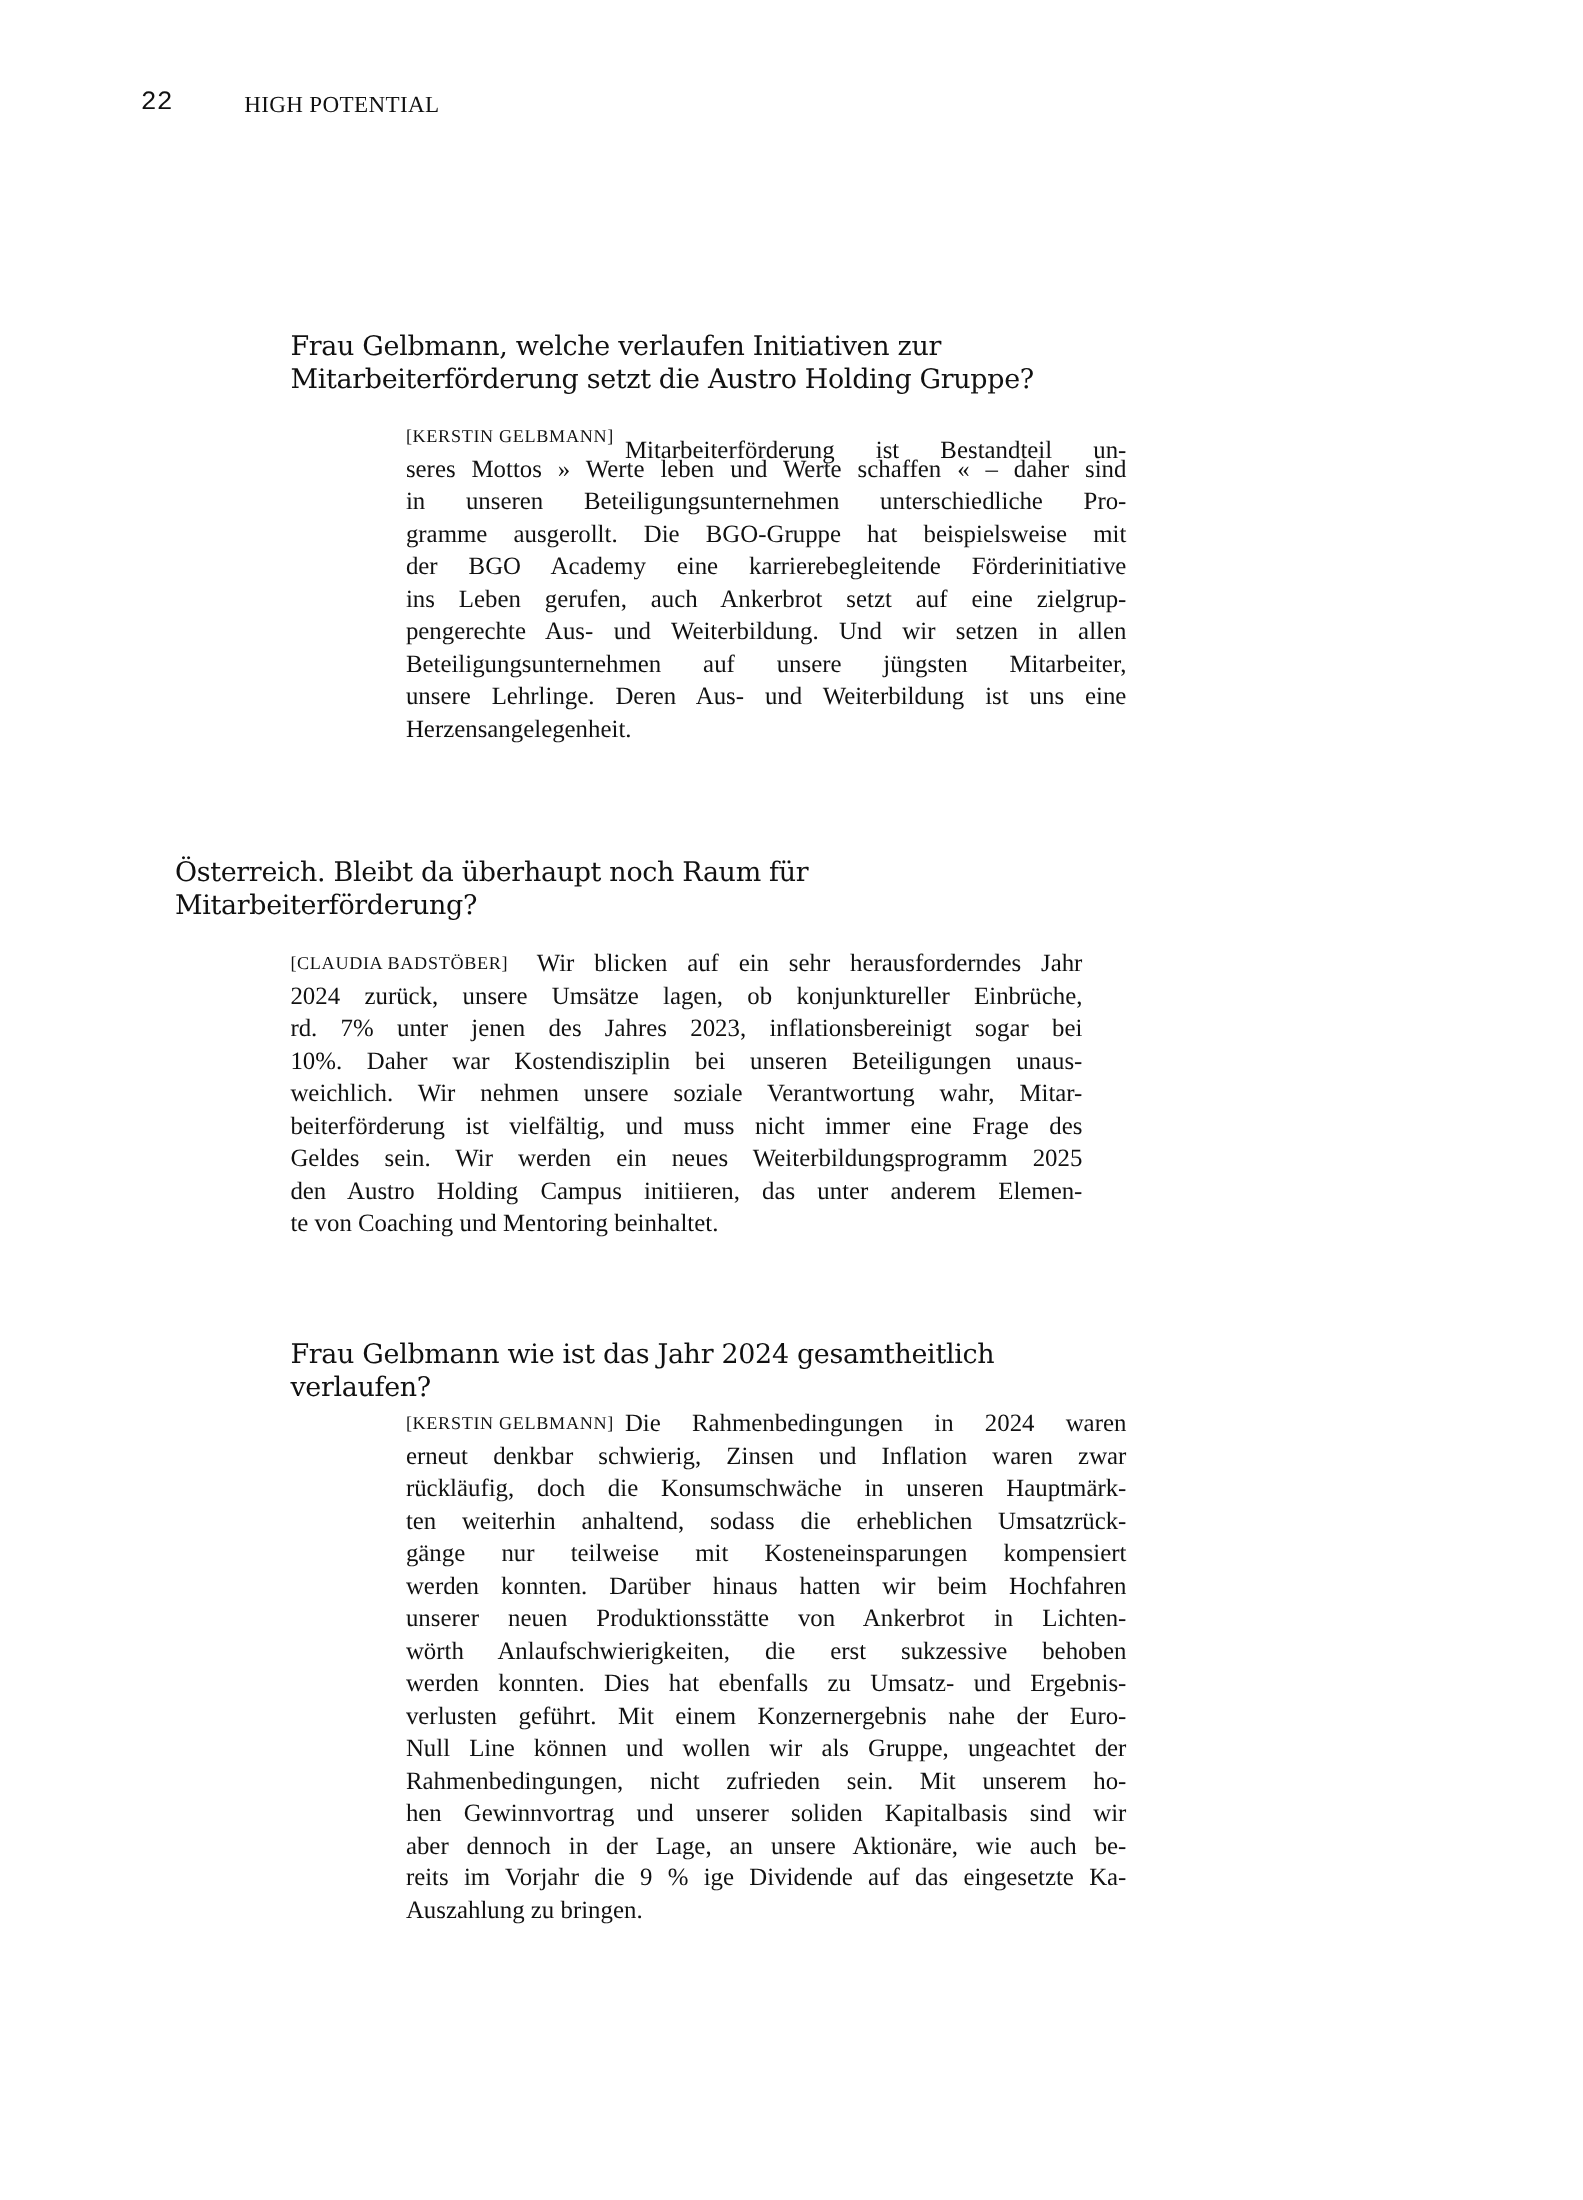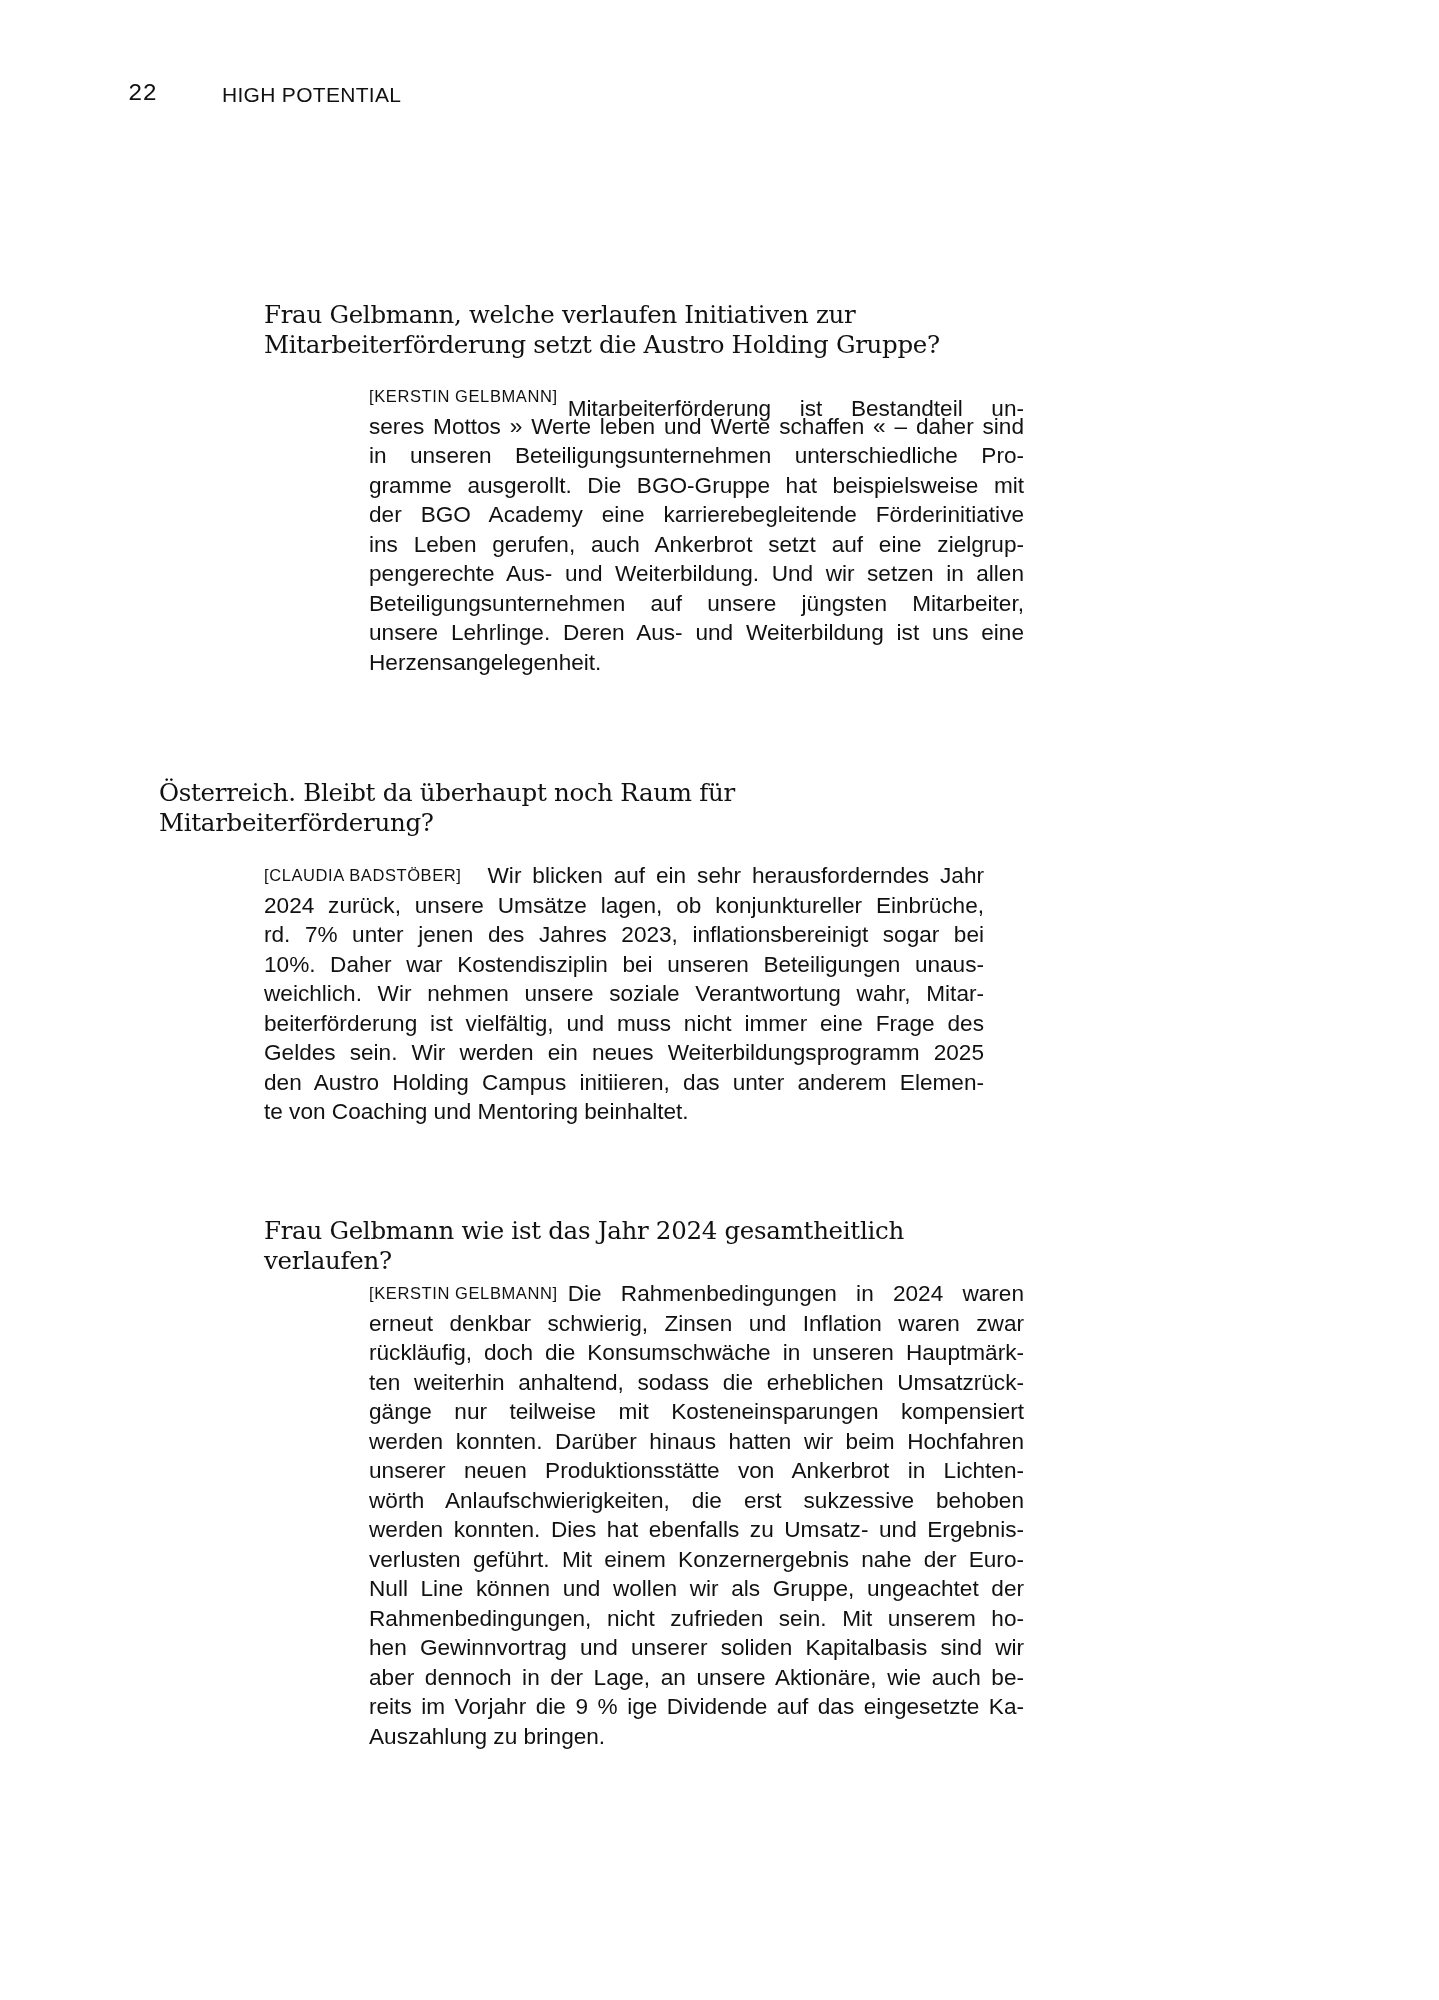--- a/index.html
+++ b/index.html
@@ -16,38 +16,38 @@
       left: 128px;
       top: 80px;
       font-family: Liberation Mono, monospace;
       font-size: 24px;
       line-height: 28px;
     }
     .running-head {
       position: absolute;
       left: 222px;
       top: 82px;
-      font-family: Liberation Sans, sans-serif;
+      font-family: Liberation Serif, serif;
       font-size: 21px;
       line-height: 26px;
       letter-spacing: 0.3px;
     }
     .question {
       position: absolute;
       font-family: "DejaVu Serif", serif;
       font-size: 24.5px;
       line-height: 30px;
       font-weight: normal;
       margin: 0;
       letter-spacing: -0.3px;
       white-space: nowrap;
     }
     .answer {
       position: absolute;
-      font-family: Liberation Sans, sans-serif;
+      font-family: Liberation Serif, serif;
       font-size: 22.6px;
       line-height: 29.5px;
       margin: 0;
     }
     .answer .line {
       display: block;
       text-align: justify;
       text-align-last: justify;
       white-space: nowrap;
       height: 29.5px;

